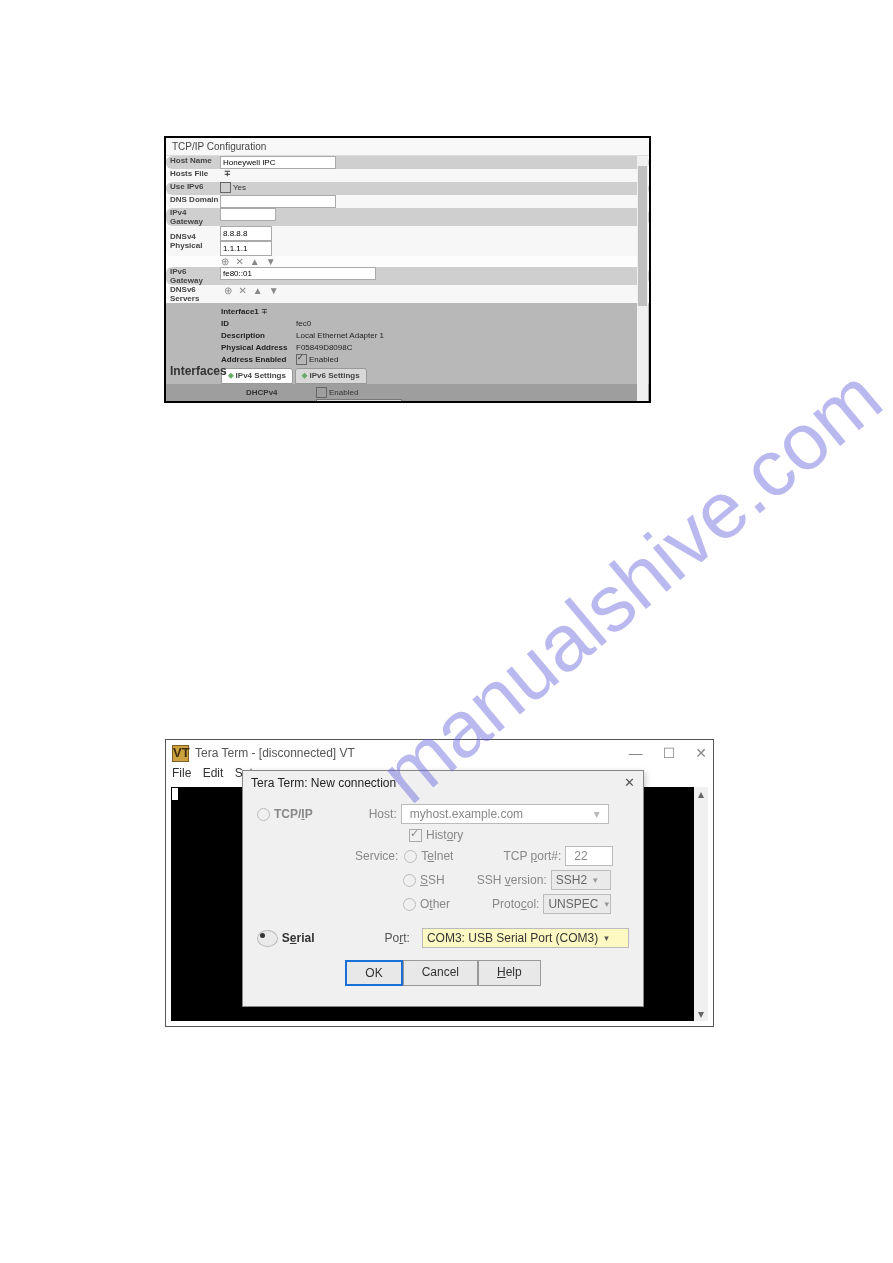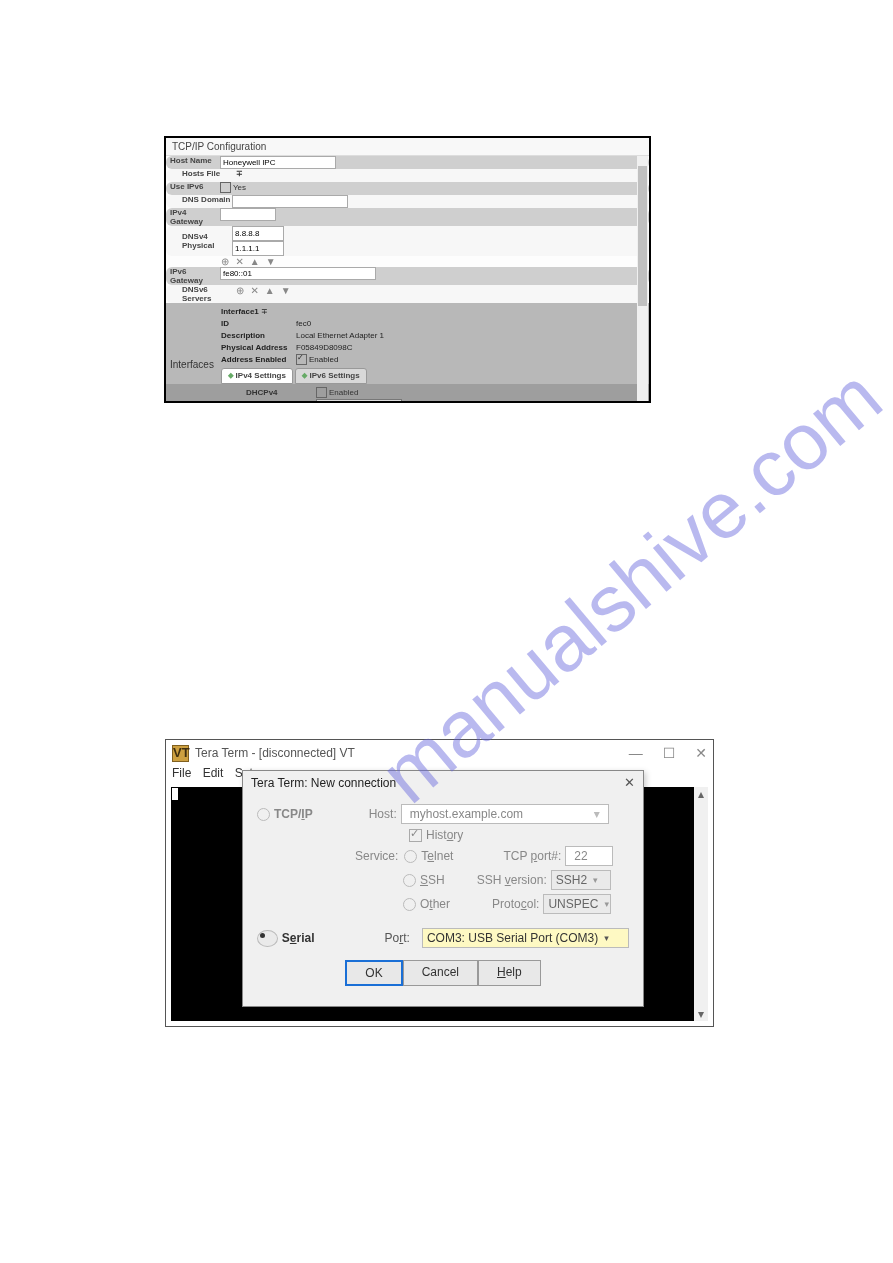--- a/index.html
+++ b/index.html
@@ -43,21 +43,21 @@
     font-size: 10px;
     padding: 3px 6px;
     border-bottom: 1px solid #ddd;
   }
   .shot1 .body {
     font-size: 8px;
     position: relative;
     height: 246px;
   }
   .row { display:flex; align-items:flex-start; min-height:13px;border-radius:6px; }
-  .row.light { background:#f7f7f7;padding-left:12px; }
+  .row.light { background:#f7f7f7; }
   .row.dark  { background:#cfcfcf; }
   .lbl { width:50px; padding-left:4px; font-weight:bold; color:#444; }
   .val input[type=text]{ font-size:8px; height:11px; border:1px solid #aaa; padding:0 2px; }
   .chk { display:inline-block; width:9px; height:9px; border:1px solid #666; vertical-align:middle; margin-right:2px; }
   .chk.checked::after{content:"✓"; font-size:8px; position:relative; top:-2px; left:0;}
   .icnrow { padding-left:55px; display:flex; gap:6px; color:#888; font-size:10px;}
   .icnrow span{cursor:default;}
   .scrollbar1 { position:absolute; right:1px; top:0; bottom:0; width:11px; background:#f0f0f0;}
   .scrollbar1 .thumb{ position:absolute; left:1px; right:1px; top:10px; height:140px; background:#c0c0c0;}
   .if-block { background:#b8b8b8; padding:2px 0 0 55px; color:#222;}
@@ -188,21 +188,21 @@
       <div class="r">
           <div class="k">Address Enabled</div>
           <span class="chk checked"></span>
           <span>Enabled</span>
         </div>
       <div class="tabbar">
         <div class="tab"><span class="ticon">⬥</span><span>IPv4 Settings</span></div>
         <div class="tab off"><span class="ticon">⬥</span><span>IPv6 Settings</span></div>
       </div>
     </div>
-    <div style="position:absolute; left:4px; bottom:32px; font-weight:normal; font-size:10px; color:#333">Interfaces</div>
+    <div style="position:absolute; left:4px; bottom:24px; font-weight:bold; font-size:12px; color:#333">Interfaces</div>
     <div class="ifvals">
       <div class="r">
           <div class="k">DHCPv4</div>
           <span class="chk"></span>
           <span>Enabled</span>
         </div>
       <div class="r">
           <div class="k">IPv4 Address</div>
           <input value="192.168.1.168" style="">
         </div>

